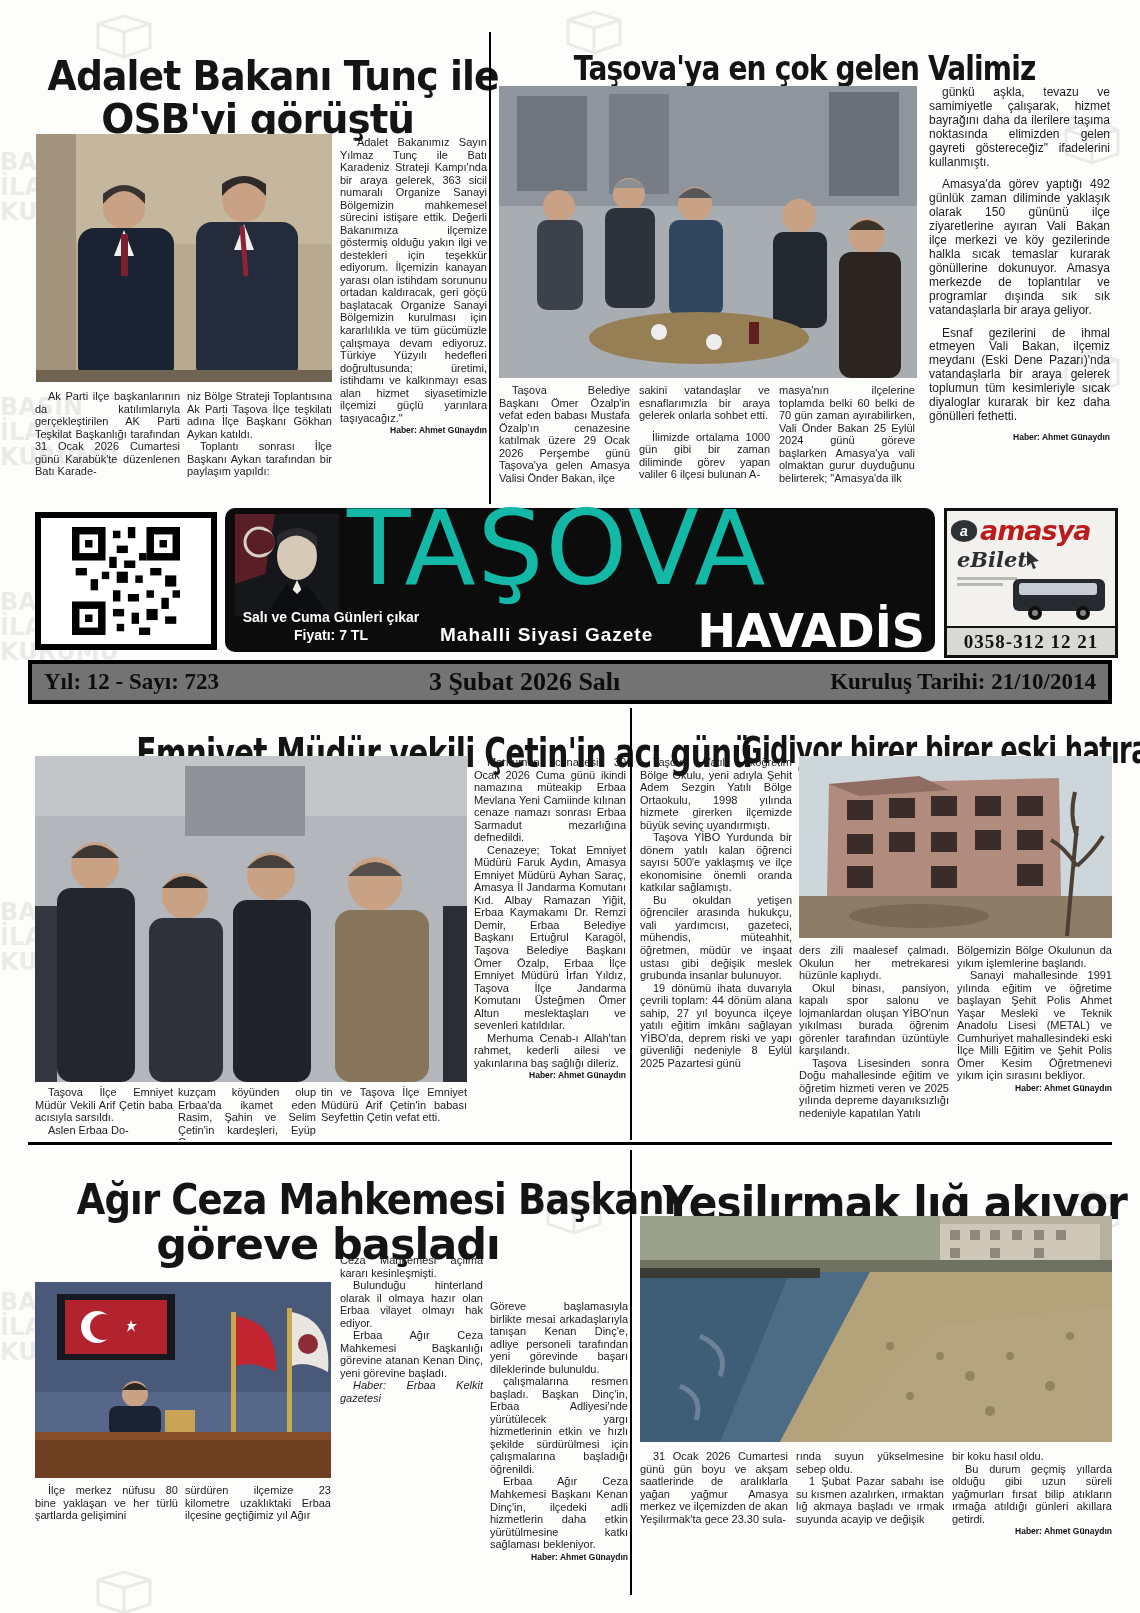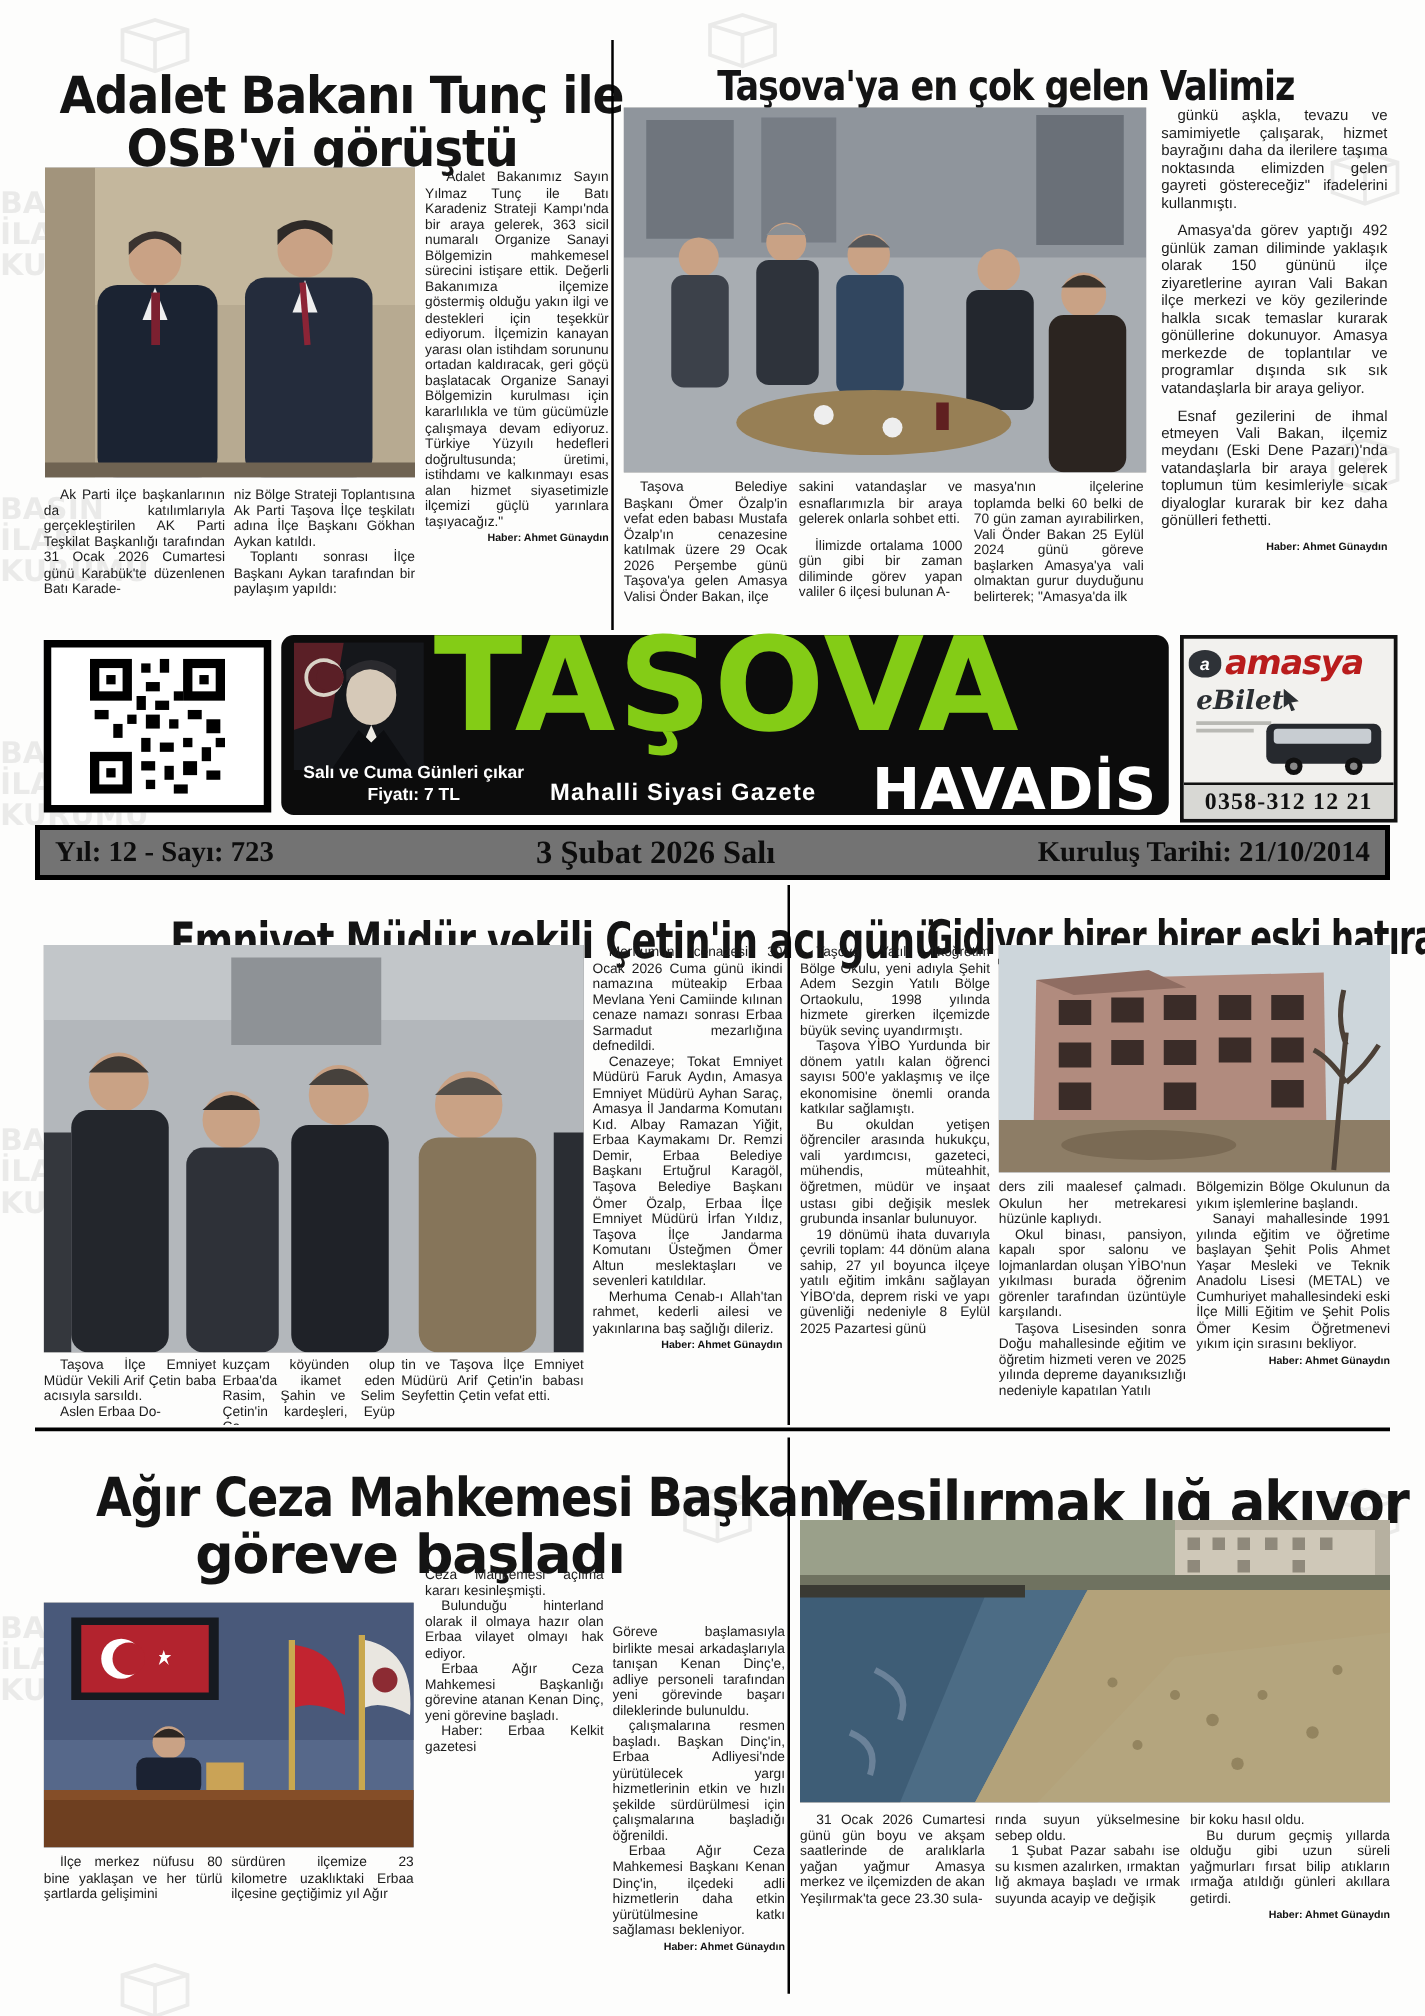--- a/index.html
+++ b/index.html
@@ -20,21 +20,21 @@
   
   .vrule{position:absolute;width:2px;background:#000;}
   .hrule{position:absolute;height:3px;background:#000;}
   
   .photo{position:absolute;overflow:hidden;background:#999;}
   .photo svg{display:block;width:100%;height:100%;}
   
   .qrbox{position:absolute;border:6px solid #000;background:#fff;display:flex;align-items:center;justify-content:center;}
   .banner{position:absolute;background:#0c0c0c;border-radius:10px;color:#fff;}
   .mast-title{position:absolute;left:122px;top:-12px;font-family:"DejaVu Sans",sans-serif;
-      font-weight:bold;font-size:104px;letter-spacing:2px;color:#84cc16;line-height:1;}
+      font-weight:normal;font-size:104px;letter-spacing:2px;color:#14b8a6;line-height:1;}
   .mast-sub{position:absolute;right:10px;bottom:-2px;font-family:"DejaVu Sans",sans-serif;
       font-weight:bold;font-size:46px;letter-spacing:0;color:#fff;line-height:1;}
   .mast-sched{position:absolute;left:6px;bottom:8px;width:200px;text-align:center;
       font-weight:bold;font-size:14px;line-height:1.3;}
   .mast-tag{position:absolute;left:215px;bottom:6px;font-weight:bold;font-size:19px;letter-spacing:1px;}
   .portrait{position:absolute;left:10px;top:6px;width:104px;height:102px;background:#14161a;overflow:hidden;}
   .adbox{position:absolute;border:3px solid #111;background:#f2f1ee;overflow:hidden;}
   .ad-brandrow{position:absolute;left:4px;top:4px;display:flex;align-items:center;gap:3px;}
   .ad-logo{width:26px;height:22px;background:#2e3237;border-radius:50%/45%;color:#fff;font-weight:bold;
       font-style:italic;font-size:14px;display:flex;align-items:center;justify-content:center;}
@@ -46,21 +46,21 @@
       display:flex;align-items:center;justify-content:center;font-family:"Liberation Serif",serif;
       font-weight:bold;font-size:19px;color:#111;letter-spacing:1px;}
   
   .datebar{position:absolute;border:4px solid #000;background:#737373;box-sizing:border-box;
       display:flex;align-items:center;justify-content:space-between;padding:0 12px;
       font-family:"Liberation Serif",serif;font-weight:bold;font-size:23px;color:#0d0d0d;}
   
   .wm-cube{position:absolute;opacity:.07;pointer-events:none;}
   .wm-text{position:absolute;opacity:.07;font-family:"DejaVu Sans",sans-serif;font-weight:900;
       font-size:24px;line-height:1.05;width:100px;color:#000;pointer-events:none;}
-  .bl-col2 p:nth-child(4){}
+  .bl-col2 p:nth-child(4){font-style:italic;}
 </style>
 </head>
 <body>
 
 <svg width="0" height="0" style="position:absolute">
   <defs>
     <g id="cube">
       <path d="M8 20 L34 12 L60 20 L60 44 L34 53 L8 44 Z M8 20 L34 28 L60 20 M34 28 L34 53" fill="none" stroke="#000" stroke-width="3"></path>
     </g>
   </defs>

